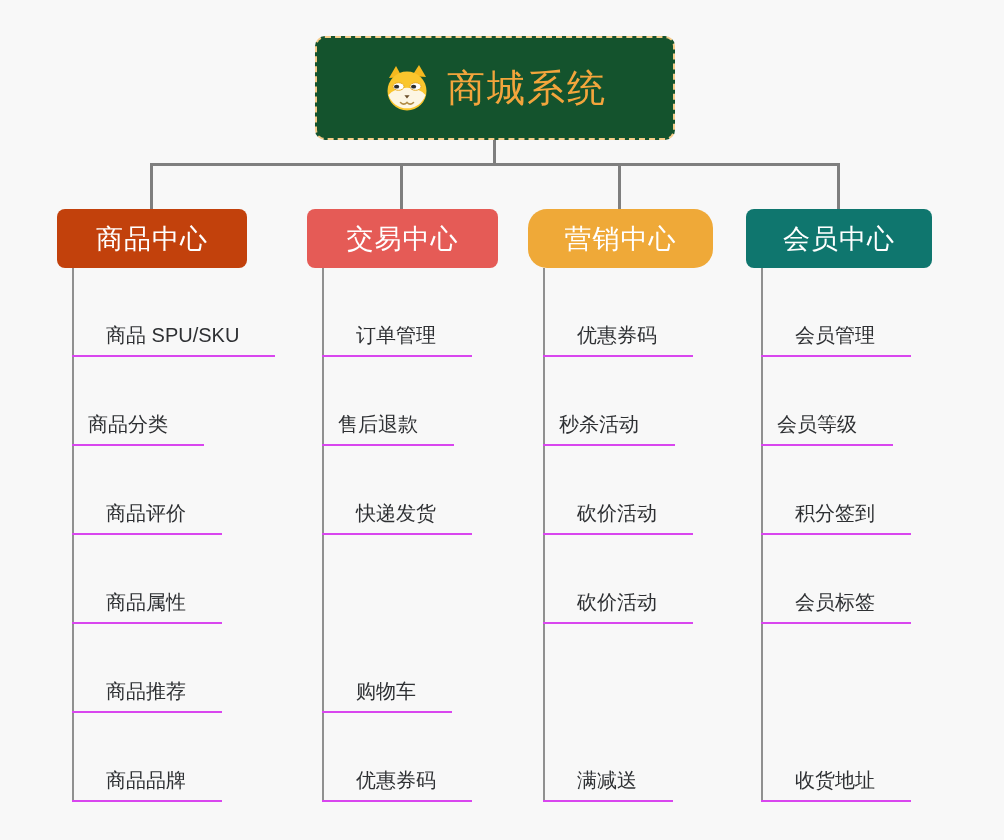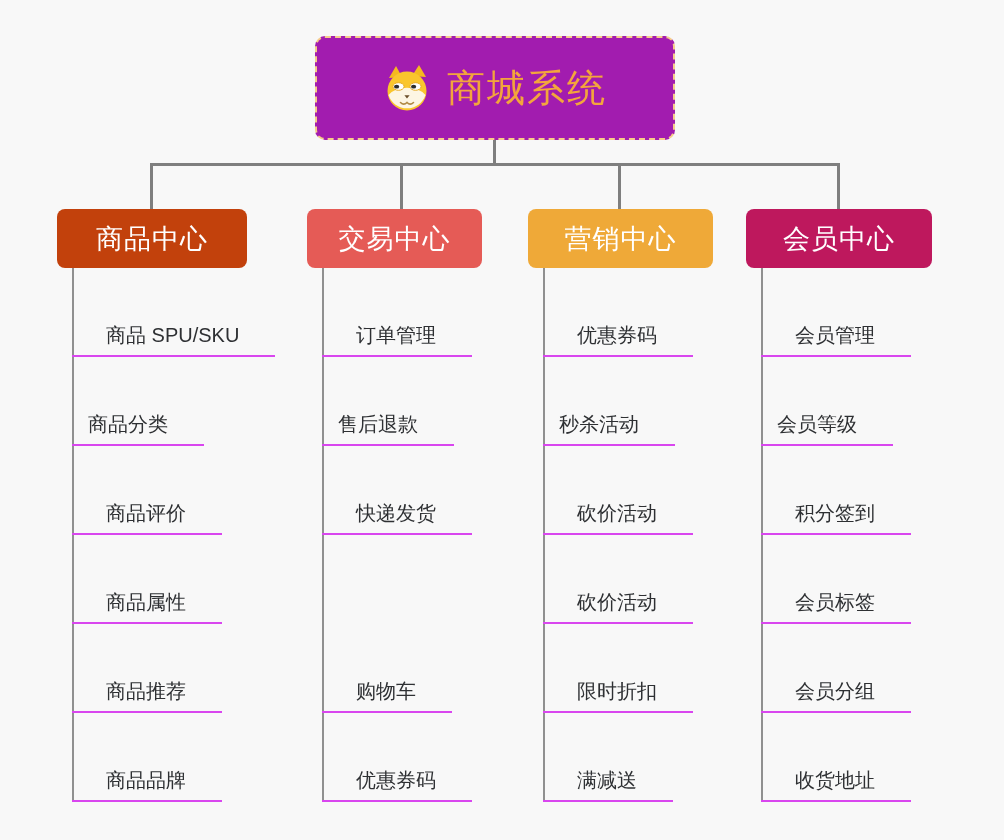--- a/index.html
+++ b/index.html
@@ -14,21 +14,21 @@
     height: 840px;
     background: #f8f8f8;
     overflow: hidden;
   }
 
   
   .root-node {
     position: absolute;
     left: 315px; top: 36px;
     width: 360px; height: 104px;
-    background: #a21caf;
+    background: #14532d;
     border: 2px dashed #f6cc8a;
     border-radius: 10px;
     box-sizing: border-box;
     display: flex;
     align-items: center;
     justify-content: center;
     gap: 16px;
   }
   .root-title {
     font-size: 38px;
@@ -57,21 +57,21 @@
     display: flex;
     align-items: center;
     justify-content: center;
     color: #ffffff;
     font-size: 27px;
     letter-spacing: 1px;
     white-space: nowrap;
     cursor: default;
   }
   .b0 { left: 57px;  width: 190px; }
-  .b1 { left: 307px; width: 175px; }
+  .b1 { left: 307px; width: 191px; }
   .b2 { left: 528px; width: 185px; }
   .b3 { left: 746px; width: 186px; }
 
   
   .trunk {
     position: absolute;
     top: 268px;
     width: 2px;
     height: 534px;
     background: #909090;
@@ -128,22 +128,22 @@
 
   <div class="line root-stub"></div>
   <div class="line h-line"></div>
   <div class="line drop drop-0"></div>
   <div class="line drop drop-1"></div>
   <div class="line drop drop-2"></div>
   <div class="line drop drop-3"></div>
 
   <div class="branch-box b0" style="background: #c2410c;">商品中心</div>
   <div class="branch-box b1" style="background: rgb(229, 91, 86);">交易中心</div>
-  <div class="branch-box b2" style="background: rgb(239, 169, 56);">营销中心</div>
-  <div class="branch-box b3" style="background: #be185d;">会员中心</div>
+  <div class="branch-box b2" style="background: rgb(239, 169, 56); border-radius: 19px;">营销中心</div>
+  <div class="branch-box b3" style="background: #0f766e;">会员中心</div>
 
   <div class="trunk t0"></div>
   <div class="trunk t1"></div>
   <div class="trunk t2"></div>
   <div class="trunk t3"></div>
 
   <div class="child c0 r0">商品 SPU/SKU</div>
   <div class="child c0 r1">商品分类</div>
   <div class="child c0 r2">商品评价</div>
   <div class="child c0 r3">商品属性</div>
@@ -153,23 +153,21 @@
   <div class="child c1 r0">订单管理</div>
   <div class="child c1 r1">售后退款</div>
   <div class="child c1 r2">快递发货</div>
   <div class="child c1 r4">购物车</div>
   <div class="child c1 r5">优惠券码</div>
 
   <div class="child c2 r0">优惠券码</div>
   <div class="child c2 r1">秒杀活动</div>
   <div class="child c2 r2">砍价活动</div>
   <div class="child c2 r3">砍价活动</div>
-  <div class="child c2 r4">限时折扣</div>
   <div class="child c2 r5">满减送</div>
 
   <div class="child c3 r0">会员管理</div>
   <div class="child c3 r1">会员等级</div>
   <div class="child c3 r2">积分签到</div>
   <div class="child c3 r3">会员标签</div>
-  <div class="child c3 r4">会员分组</div>
   <div class="child c3 r5">收货地址</div>
 
 </div>
 
 </body></html>

